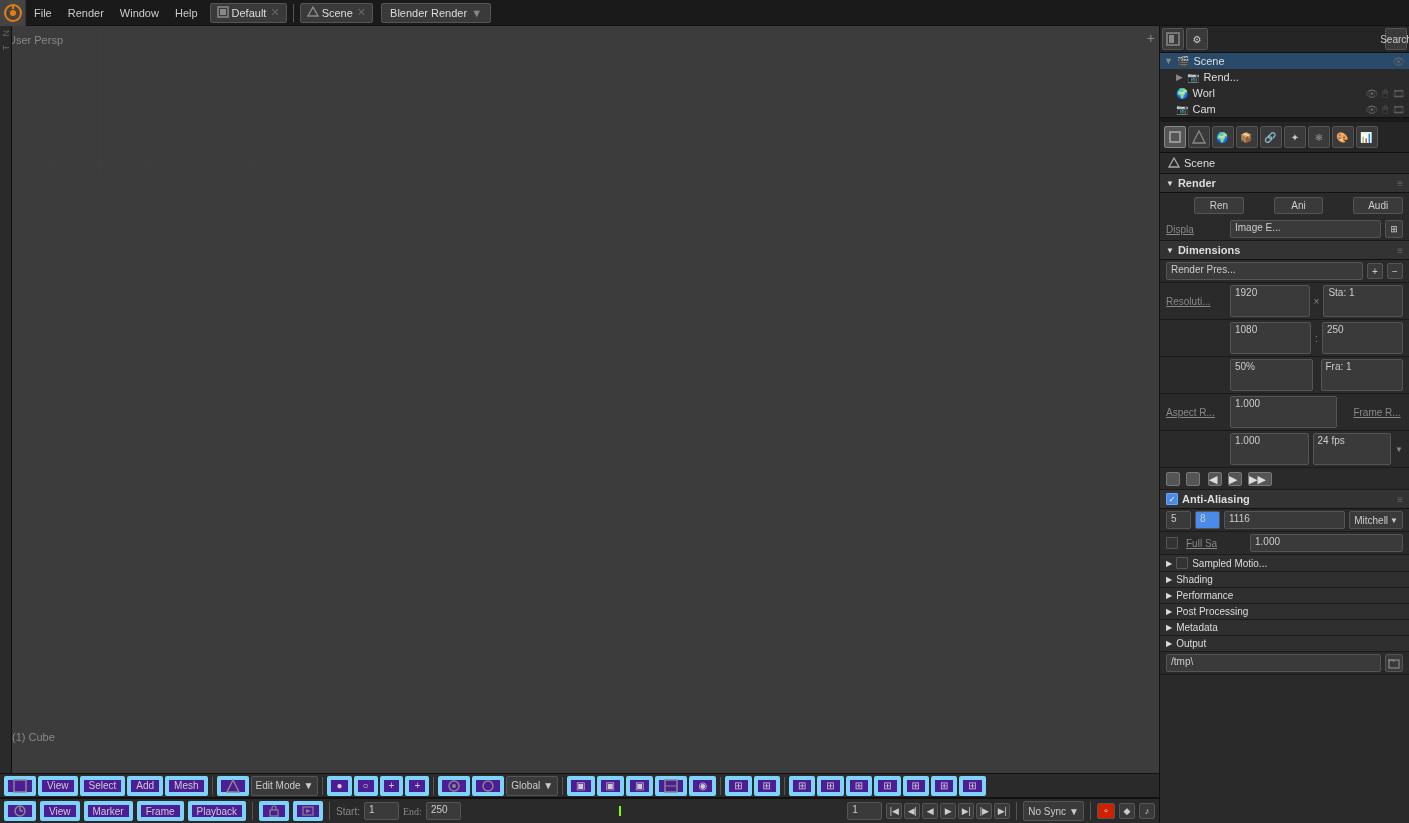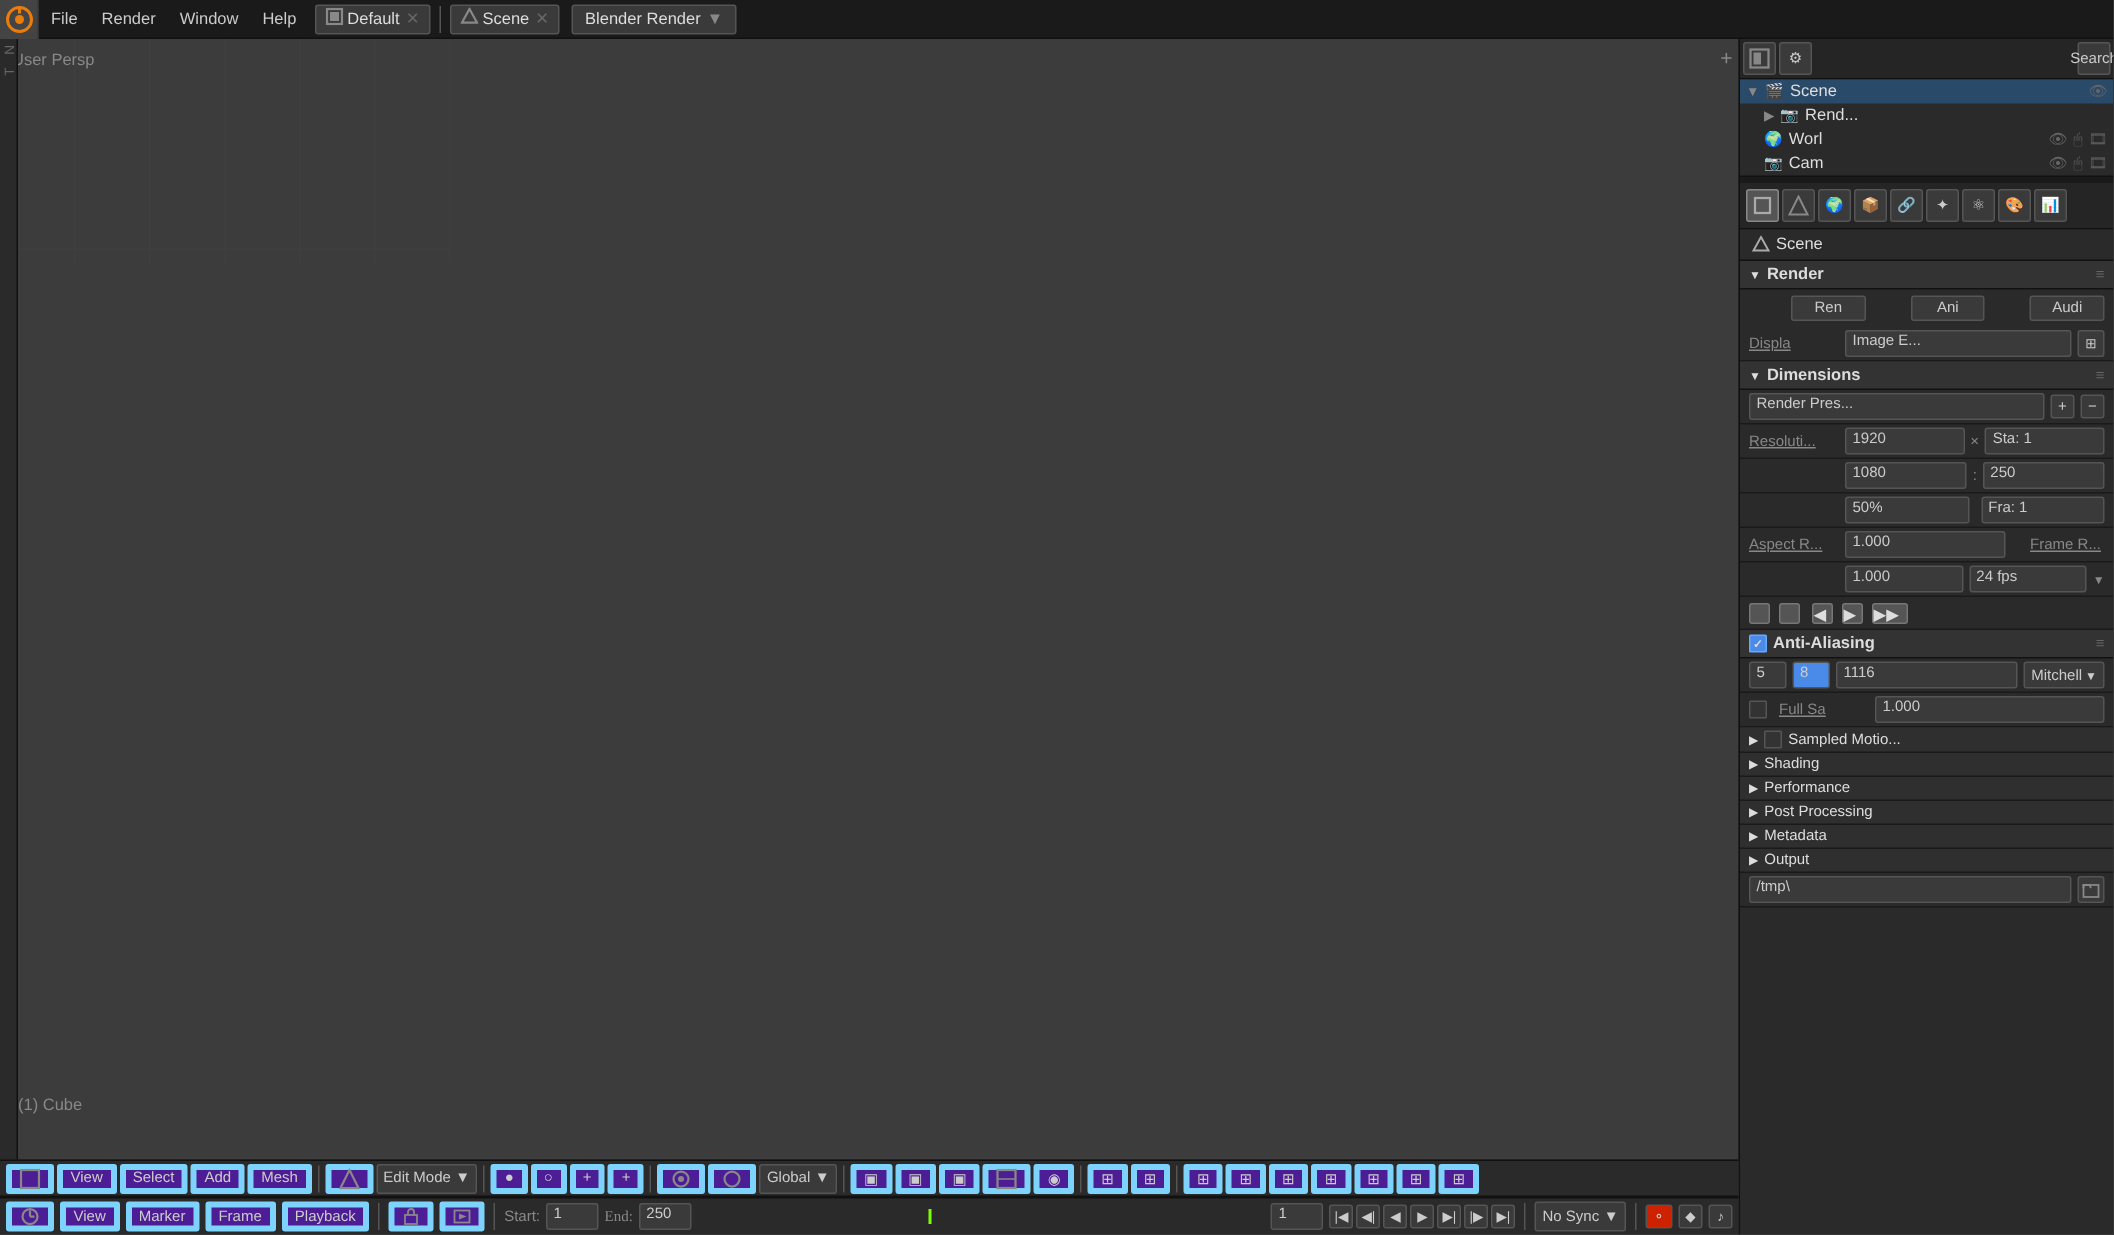--- a/index.html
+++ b/index.html
@@ -288,21 +288,21 @@
       height: 18px;
       flex: 1;
     }
     .prop-field-half {
       background: #3a3a3a;
       border: 1px solid #555;
       border-radius: 2px;
       color: #ccc;
       font-size: 10px;
       padding: 1px 4px;
-      height: 18px;
+      height: 32px;
       width: 45%;
     }
     .prop-subsection {
       display: flex;
       align-items: center;
       padding: 2px 6px;
       gap: 4px;
       background: #2f2f2f;
       border-bottom: 1px solid #1a1a1a;
       cursor: pointer;

